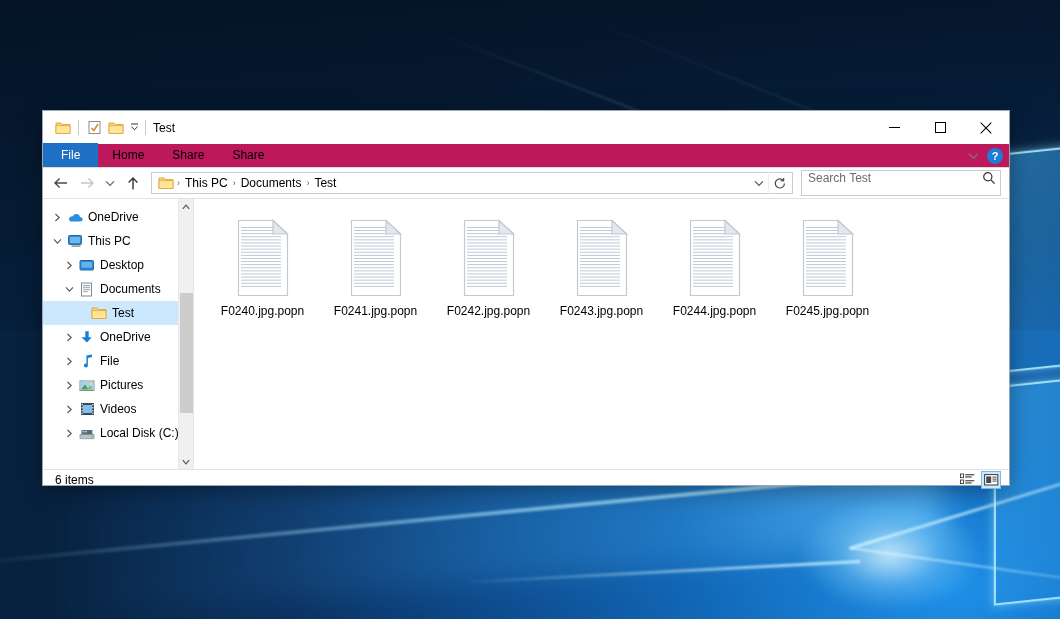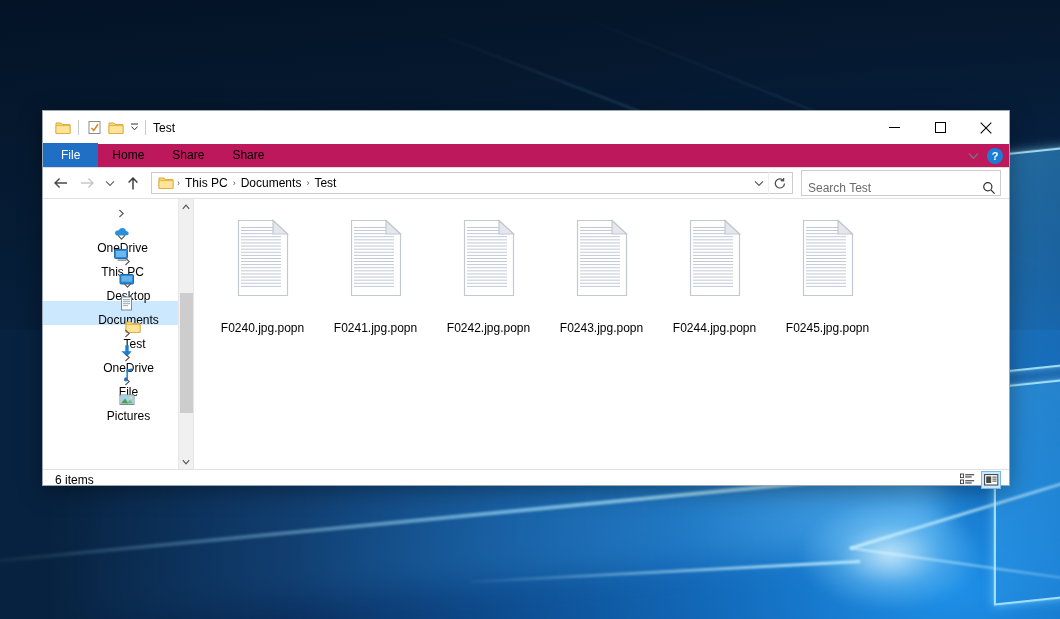--- a/index.html
+++ b/index.html
@@ -173,42 +173,42 @@
   .crumb { padding: 0 4px; font-size: 12px; color: #000; white-space: nowrap; }
   .crumb-sep { color: #555; font-size: 9px; padding: 0 1px; }
   .crumb-icon { margin: 0 2px 0 2px; display: flex; align-items: center; }
   .addr-drop { width: 18px; display: flex; align-items: center; justify-content: center; color: #4a4a4a; font-size: 9px;}
   .refresh-btn {
     width: 22px; height: 22px; display: flex; align-items: center; justify-content: center;
     color: #4a4a4a; font-size: 12px; border-left: 1px solid #eee;
   }
   .searchbox {
     width: 200px; height: 26px; border: 1px solid #cccccc; background: #fff;
-    display: flex; align-items: flex-end; margin-left: 6px;
+    display: flex; align-items: flex-start; margin-left: 6px;
   }
   .searchbox input {
     flex: 1; border: 0; outline: none; font-size: 12px;
     font-family: "Liberation Sans", sans-serif; color: #444;
     padding: 0 4px 0 6px; background: transparent; min-width: 0;
   }
   .searchbox input::placeholder { color: #6b6b6b; }
   .search-ico { width: 22px; display: flex; align-items: center; justify-content: center; color: #333; }
 
   
   .body {
     flex: 1; display: flex; min-height: 0;
     border-top: 1px solid #e2e2e2;
   }
   .navpane {
     width: 150px; background: #ffffff; position: relative;
     padding-top: 6px; overflow: hidden; flex: 0 0 150px;
   }
   .nav-item {
     height: 24px; display: flex; align-items: center; font-size: 12px;
-    color: #000; white-space: nowrap;  flex-direction: column;
+    color: #000; white-space: nowrap; 
   }
   .nav-item.selected { background: #cce8ff; }
   .chev {
     width: 16px; display: flex; align-items: center; justify-content: center;
     color: #5a5a5a; font-size: 9px; flex: 0 0 16px;
   }
   .nav-ico {
     width: 20px; display: flex; align-items: center; justify-content: center;
     flex: 0 0 20px;
   }
@@ -234,21 +234,21 @@
     padding: 18px 0 0 12px;
     overflow: hidden;
   }
   .filegrid { display: flex; flex-wrap: wrap; align-content: flex-start; }
   .fileitem {
     width: 113px; height: 124px;
     display: flex; flex-direction: column; align-items: center;
     padding-top: 2px;
   }
   .fileicon { width: 64px; height: 78px; position: relative; }
-  .filename { font-size: 12px; color: #000; margin-top: 24px; white-space: nowrap; }
+  .filename { font-size: 12px; color: #000; margin-top: 7px; white-space: nowrap; }
 
   
   .statusbar {
     height: 16px; background: #ffffff; border-top: 1px solid #e2e2e2;
     display: flex; align-items: center; padding: 4px 6px 0 12px;
     flex: 0 0 auto; position: relative;
   }
   .status-text { font-size: 12px; color: #000; }
   .viewbtns { position: absolute; right: 8px; display: flex; gap: 4px; align-items: center; }
   .viewbtn {
@@ -521,21 +521,62 @@
               <rect x="1" y="2" width="14" height="9.5" fill="#fff" stroke="#7a8a99" stroke-width="1"></rect>
               <rect x="2" y="3" width="12" height="7.5" fill="#9fd2ef"></rect>
               <path d="M2 10.5 L6 5.5 L9.5 10.5z" fill="#4e9e4e"></path>
               <path d="M8 10.5 L11.2 6.8 L14 10.5z" fill="#6fbd6f"></path>
               <circle cx="11.8" cy="4.8" r="1.3" fill="#ffdf6b"></circle>
             </svg>
           </span>
           <span class="nav-label">Pictures</span>
         </div>
 
-
+        <div class="nav-item" style="padding-left:18px">
+          <span class="chev">
+            <svg width="7" height="9" viewBox="0 0 7 9">
+                <path d="M1.4 1 L5.2 4.5 L1.4 8" fill="none" stroke="#5a5a5a" stroke-width="1.15"></path>
+              </svg>
+          </span>
+          <span class="nav-ico">
+            <svg width="15" height="14" viewBox="0 0 15 14">
+              <rect x="1" y="1" width="13" height="12" fill="#3a4a5a"></rect>
+              <rect x="3" y="3" width="9" height="8" fill="#7fc1e8"></rect>
+              <g fill="#e8eef4">
+                <rect x="1.6" y="2" width="1.2" height="1.4"></rect>
+                  <rect x="1.6" y="5" width="1.2" height="1.4"></rect>
+                <rect x="1.6" y="8" width="1.2" height="1.4"></rect>
+                  <rect x="1.6" y="10.8" width="1.2" height="1.2"></rect>
+                <rect x="12.2" y="2" width="1.2" height="1.4"></rect>
+                  <rect x="12.2" y="5" width="1.2" height="1.4"></rect>
+                <rect x="12.2" y="8" width="1.2" height="1.4"></rect>
+                  <rect x="12.2" y="10.8" width="1.2" height="1.2"></rect>
+              </g>
+            </svg>
+          </span>
+          <span class="nav-label">Videos</span>
+        </div>
+
+        <div class="nav-item" style="padding-left:18px">
+          <span class="chev">
+            <svg width="7" height="9" viewBox="0 0 7 9">
+                <path d="M1.4 1 L5.2 4.5 L1.4 8" fill="none" stroke="#5a5a5a" stroke-width="1.15"></path>
+              </svg>
+          </span>
+          <span class="nav-ico">
+            <svg width="16" height="13" viewBox="0 0 16 13">
+              <path d="M1 7.5h14v4.2H1z" fill="#b9c3cc" stroke="#8a949d" stroke-width=".8"></path>
+              <path d="M2.4 3h11v4.4h-11z" fill="#5b6b7a"></path>
+              <rect x="3.4" y="3.8" width="2" height="1.5" fill="#8fd3f5"></rect>
+              <rect x="6" y="3.8" width="2" height="1.5" fill="#8fd3f5"></rect>
+              <circle cx="13" cy="9.6" r=".8" fill="#6fbf4f"></circle>
+            </svg>
+          </span>
+          <span class="nav-label">Local Disk (C:)</span>
+        </div>
 
         <div class="vscroll">
           <div class="vs-arrow">
             <svg width="8" height="6" viewBox="0 0 8 6">
                 <path d="M.8 4.8 L4 1.2 L7.2 4.8" fill="none" stroke="#555" stroke-width="1.15"></path>
               </svg>
           </div>
           <div class="vs-thumb"></div>
           <div class="vs-arrow bottom">
             <svg width="8" height="6" viewBox="0 0 8 6">

